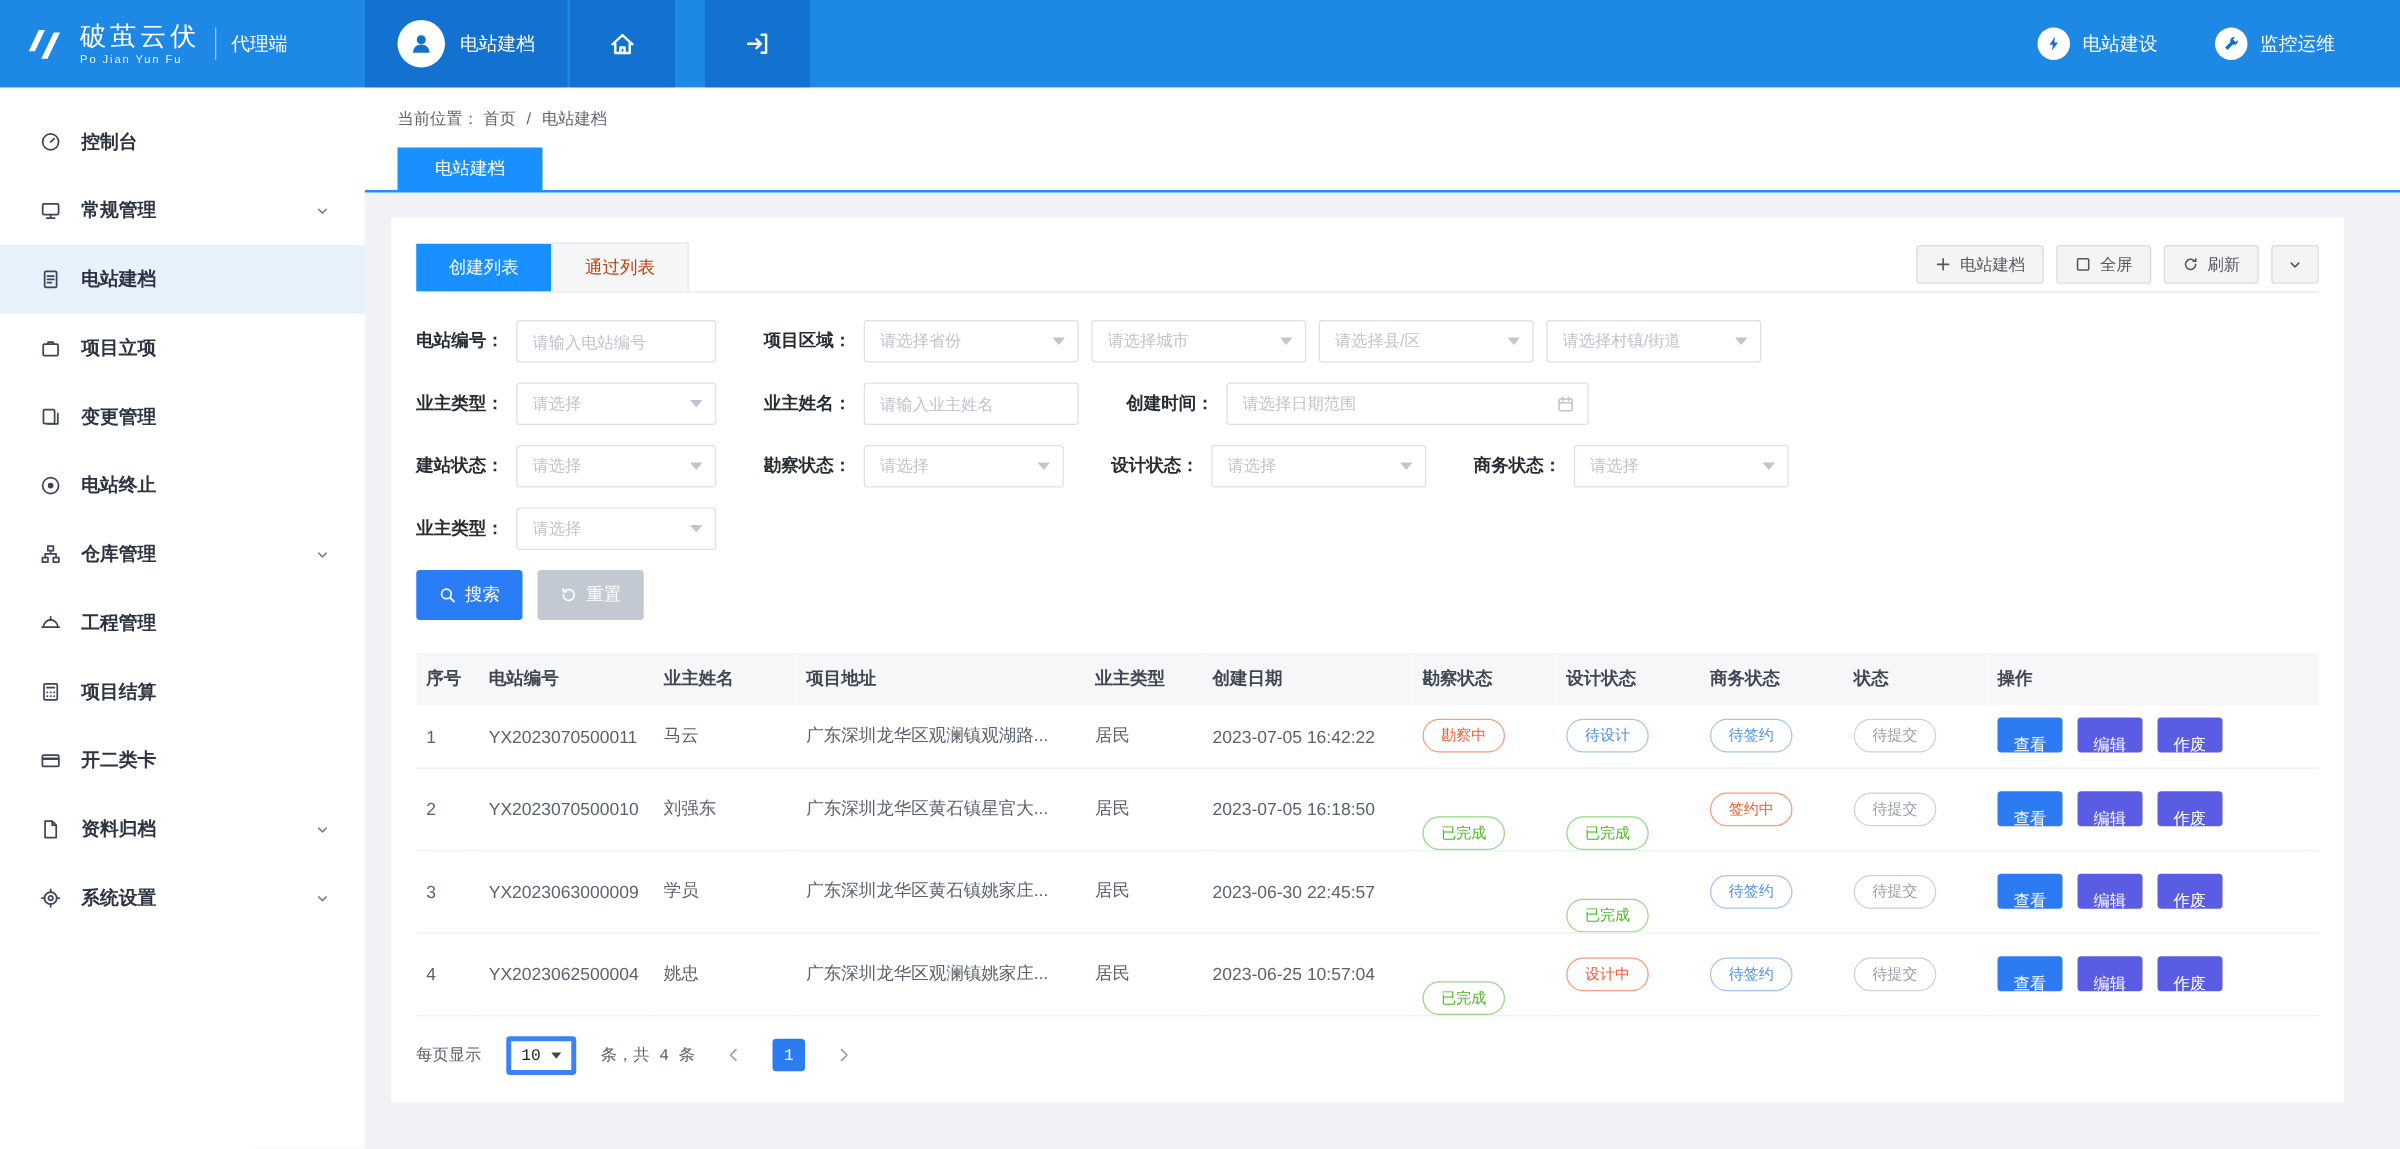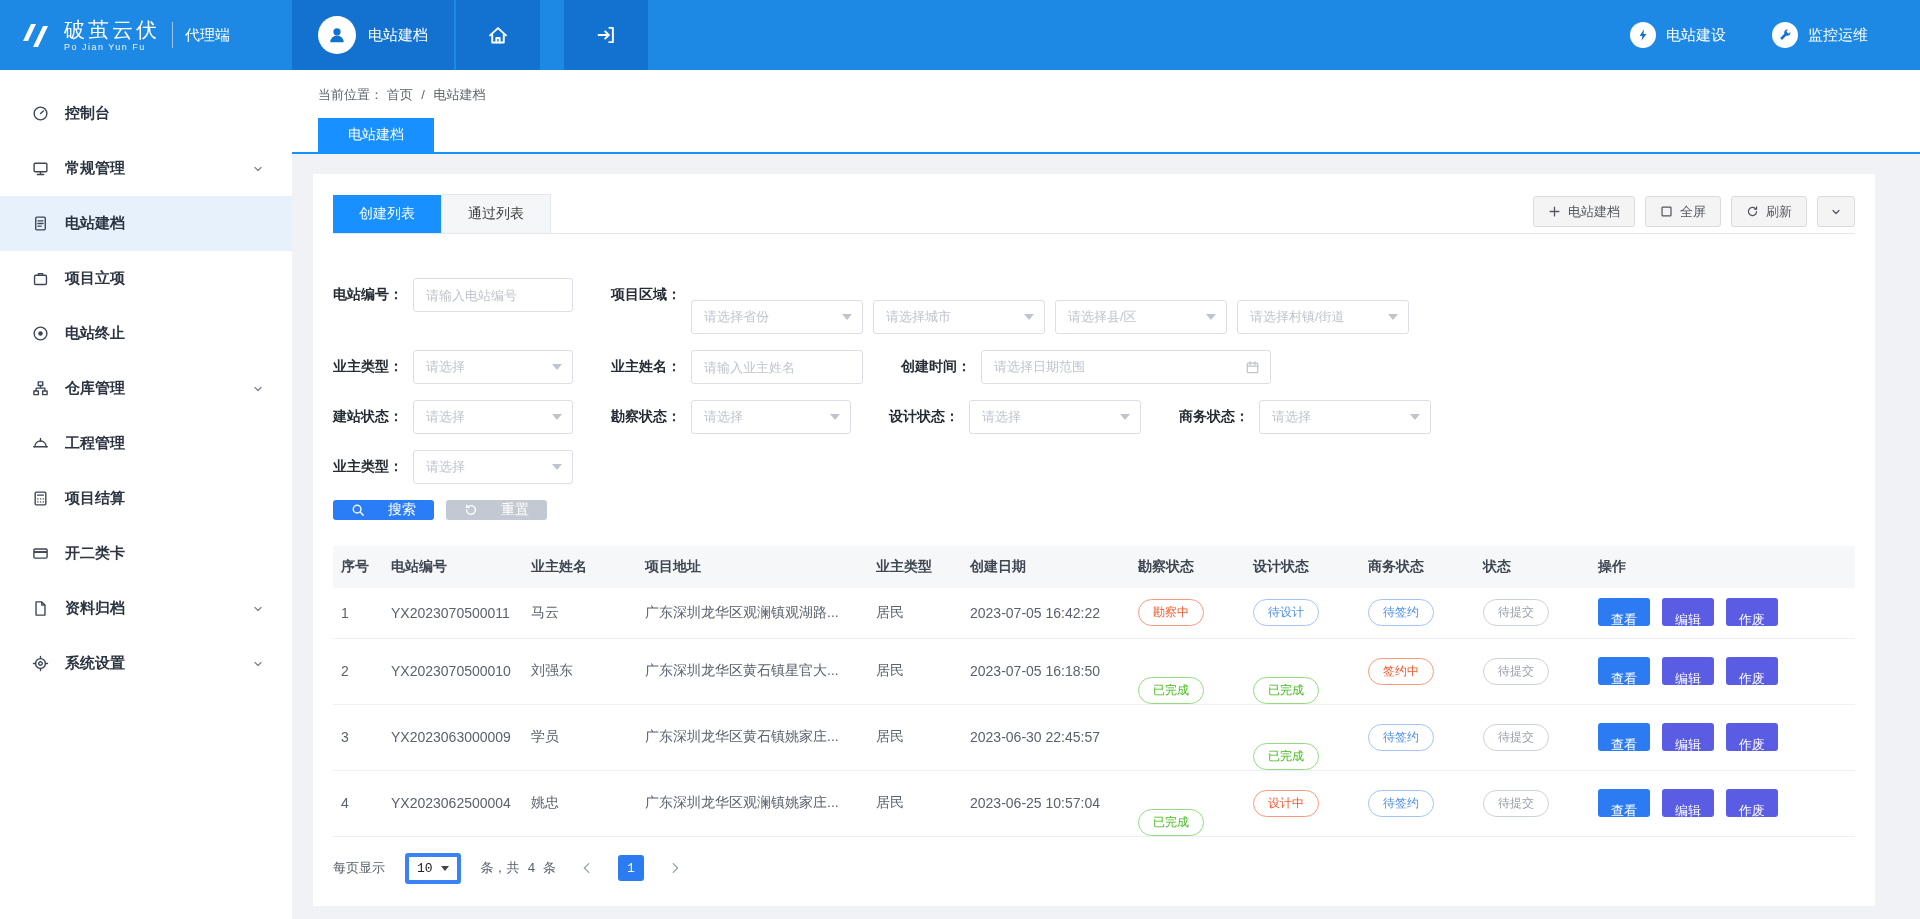--- a/index.html
+++ b/index.html
@@ -38,45 +38,45 @@
   .breadcrumb a { color:#5f656d; text-decoration:none; cursor:pointer; }
   .bc-sep { margin:0 5px; }
   .page-tabline { margin-top:14px; border-bottom:2px solid #1890ff; padding-left:26px; display:flex; }
   .page-tab { background:#1890ff; color:#fff; font-size:14px; padding:8px 30px; cursor:pointer; }
 
   
   .card { background:#fff; margin:20px 45px 0 21px; padding:20px 20px 22px; }
   .list-tabs { display:flex; align-items:center; border-bottom:1px solid #e4e7ed; }
   .ltab { padding:10px 26px; font-size:14px; cursor:pointer; }
   .ltab.active { background:#1890ff; color:#fff; }
-  .ltab.inactive { background:#f5f6f7; color:#404040; border:1px solid #e4e7ed; border-bottom:none; }
+  .ltab.inactive { background:#f5f6f7; color:#c2410c; border:1px solid #e4e7ed; border-bottom:none; }
   .toolbar { margin-left:auto; display:flex; gap:10px; align-items:center; padding-bottom:4px; }
   .tbtn { display:inline-flex; align-items:center; gap:7px; padding:0 14px; height:31px; background:#f4f4f5; border:1px solid #d9dbe0; border-radius:3px; color:#53565c; font-size:13px; cursor:pointer; }
   .tbtn svg { color:#53565c; }
   .tbtn.sm { padding:0 12px; }
 
   
   .filters { margin-top:22px; }
   .frow { display:flex; margin-bottom:16px; }
   .field { display:flex; align-items:center; margin-right:38px; }
   .flabel { font-size:14px; color:#262c33; font-weight:700; margin-right:10px; white-space:nowrap; }
   .ipt, .sel { height:34px; border:1px solid #dcdfe6; border-radius:3px; font-size:13px; background:#fff; }
   .ipt { padding:0 12px; color:#606266; width:160px; outline:none; }
   .ipt::placeholder { color:#bfc4cc; }
   .sel { display:flex; align-items:center; justify-content:space-between; padding:0 10px 0 12px; cursor:pointer; width:160px; }
   .sel .sel-text { color:#bfc4cc; overflow:hidden; white-space:nowrap; }
   .caret { width:0; height:0; border-left:5px solid transparent; border-right:5px solid transparent; border-top:6px solid #c0c4cc; flex:0 0 auto; margin-left:8px; }
   .w172 { width:172px; } .w290 { width:290px; }
-  .region-group { display:flex;margin-top:44px; }
+  .region-group { display:flex; }
   .region-group .sel { margin-right:10px; }
   .region-group .sel:last-child { margin-right:0; }
   .cal { display:flex; color:#c0c4cc; margin-left:8px; }
 
   .btn-row { display:flex; gap:12px; margin-top:6px; }
-  .btn { display:inline-flex; align-items:center; gap:23px; border:none; border-radius:3px; font-size:14px; color:#fff; padding:0 18px; height:20px; cursor:pointer; }
+  .btn { display:inline-flex; align-items:center; gap:7px; border:none; border-radius:3px; font-size:14px; color:#fff; padding:0 18px; height:40px; cursor:pointer; }
   .btn.primary { background:#2b7cf7; }
   .btn.muted { background:#c3c9d2; }
 
   
   table { width:100%; border-collapse:collapse; margin-top:26px; table-layout:fixed; }
   thead th { background:#f6f7f9; font-size:14px; color:#3f4752; font-weight:700; text-align:left; height:42px; padding:0 8px; white-space:nowrap; }
   tbody td { font-size:14px; color:#5a626d; height:50px; padding:0 8px; border-bottom:1px solid #edf0f4; white-space:nowrap; overflow:hidden; text-overflow:ellipsis; }
   .badge { display:inline-block; min-width:66px; text-align:center; padding:4px 10px; border-radius:14px; font-size:12px; border:1px solid; background:#fff; }
   .badge[data-kind="progress"] { color:#f5592e; border-color:#f79a7e; }
   .badge[data-kind="done"]     { color:#45b91e; border-color:#96d981;margin-top:38px; }
@@ -206,20 +206,29 @@
       <div class="sitem">
         <span class="sicon">
             <svg width="17" height="17" viewBox="0 0 16 16" fill="none" stroke="currentColor" stroke-width="1.3" stroke-linecap="round" stroke-linejoin="round">
               <rect x="2.4" y="5" width="11.2" height="8.6" rx="1"></rect>
               <path d="M6 5V3.4h4V5"></path>
             </svg>
           </span>
         <span class="slabel">项目立项</span>
       </div>
 
+      <div class="sitem">
+        <span class="sicon">
+            <svg width="17" height="17" viewBox="0 0 16 16" fill="none" stroke="currentColor" stroke-width="1.3" stroke-linejoin="round">
+              <rect x="2.6" y="2.6" width="8.4" height="10.4" rx="1"></rect>
+              <path d="M5.4 13.2h8V4.8"></path>
+            </svg>
+          </span>
+        <span class="slabel">变更管理</span>
+      </div>
 
       <div class="sitem">
         <span class="sicon">
             <svg width="17" height="17" viewBox="0 0 16 16" fill="none" stroke="currentColor" stroke-width="1.3">
               <circle cx="8" cy="8" r="6"></circle>
               <circle cx="8" cy="8" r="2.1" fill="currentColor" stroke="none"></circle>
             </svg>
           </span>
         <span class="slabel">电站终止</span>
       </div>

